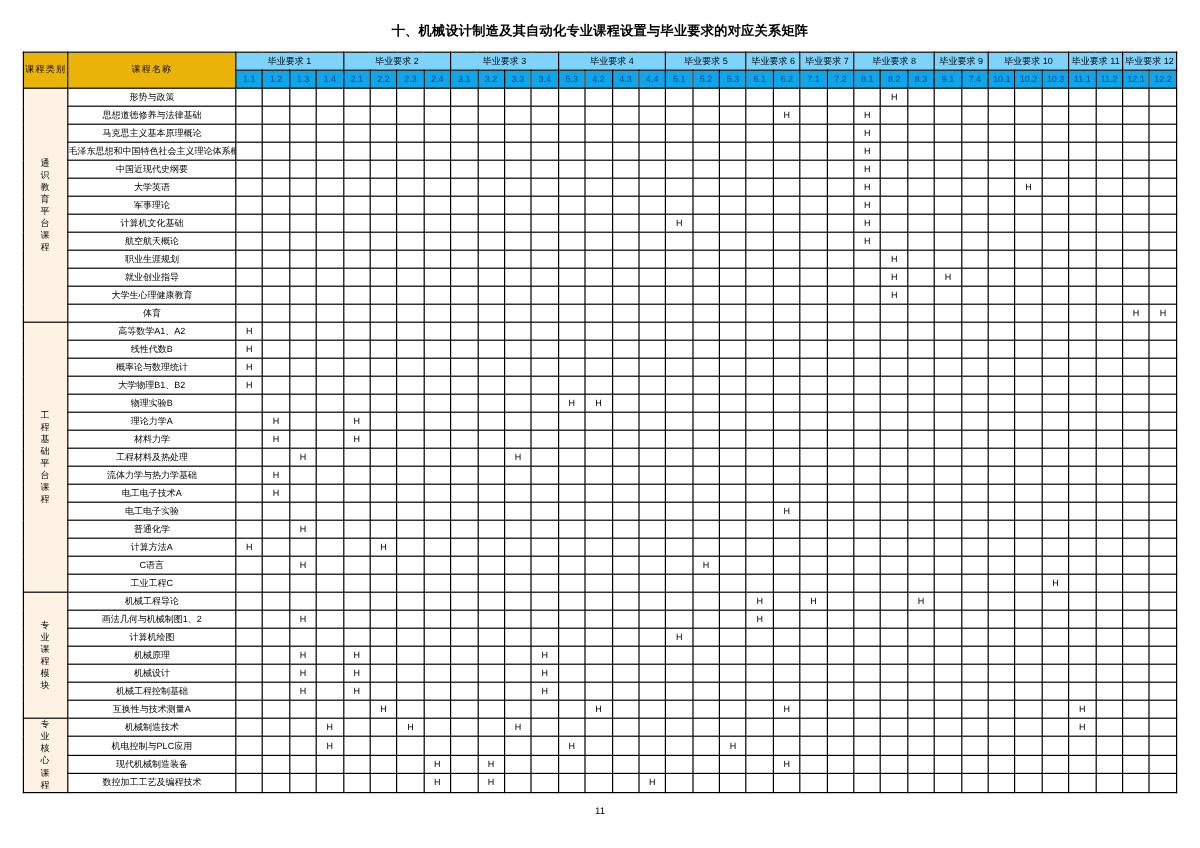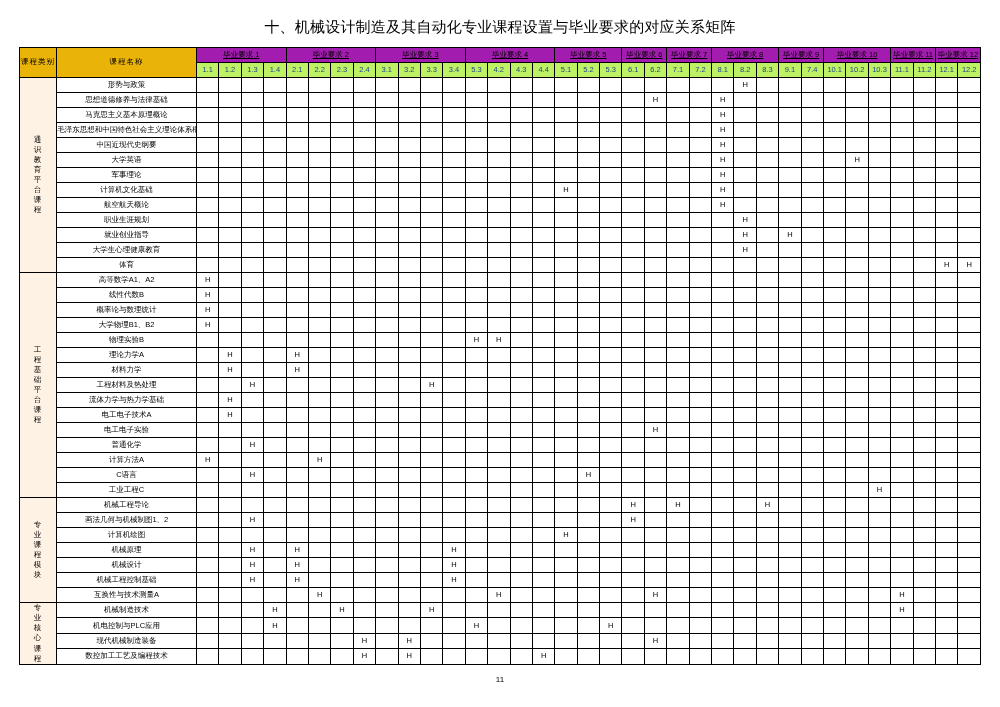--- a/index.html
+++ b/index.html
@@ -1,21 +1,21 @@
 <!DOCTYPE html>
 <html><head>
 <meta charset="utf-8">
 <style>
   html,body{margin:0;padding:0;background:#fff;}
   body{width:1000px;height:707px;font-family:"Liberation Sans","DejaVu Sans",sans-serif;color:#000;}
   .page{position:relative;width:1000px;height:707px;box-sizing:border-box;padding:0;}
   .doc-title{
     text-align:center;
-    font-size:15px;
-    font-weight:normal;
+    font-size:11px;
+    font-weight:bold;
     padding-top:18px;
     padding-bottom:10px;
     letter-spacing:0.2px;
   }
   table.matrix{
     border-collapse:collapse;
     margin:0 auto;
     table-layout:fixed;
     width:962px;
     border:1px solid #000;
@@ -32,26 +32,25 @@
     overflow:hidden;
     white-space:nowrap;
   }
   .hdr-cat, .hdr-course{
     background:#eab308;
     font-size:9px;
     font-weight:normal;
     letter-spacing:1px;
   }
   .hdr-req{
-    background:#a21caf;
+    background:#7dd3fc;
     font-size:8px;
-    text-decoration:underline;
   }
   .hdr-sub{
-    background:#bef264;
+    background:#0ea5e9;
     font-size:7px;
     color:#1c4587;
   }
   .cat-cell{
     background:#fdf2e3;
     font-size:9.5px;
     letter-spacing:1px;
     width:34px;
   }
   .cat-cell .catline{display:block;line-height:1.35;}

